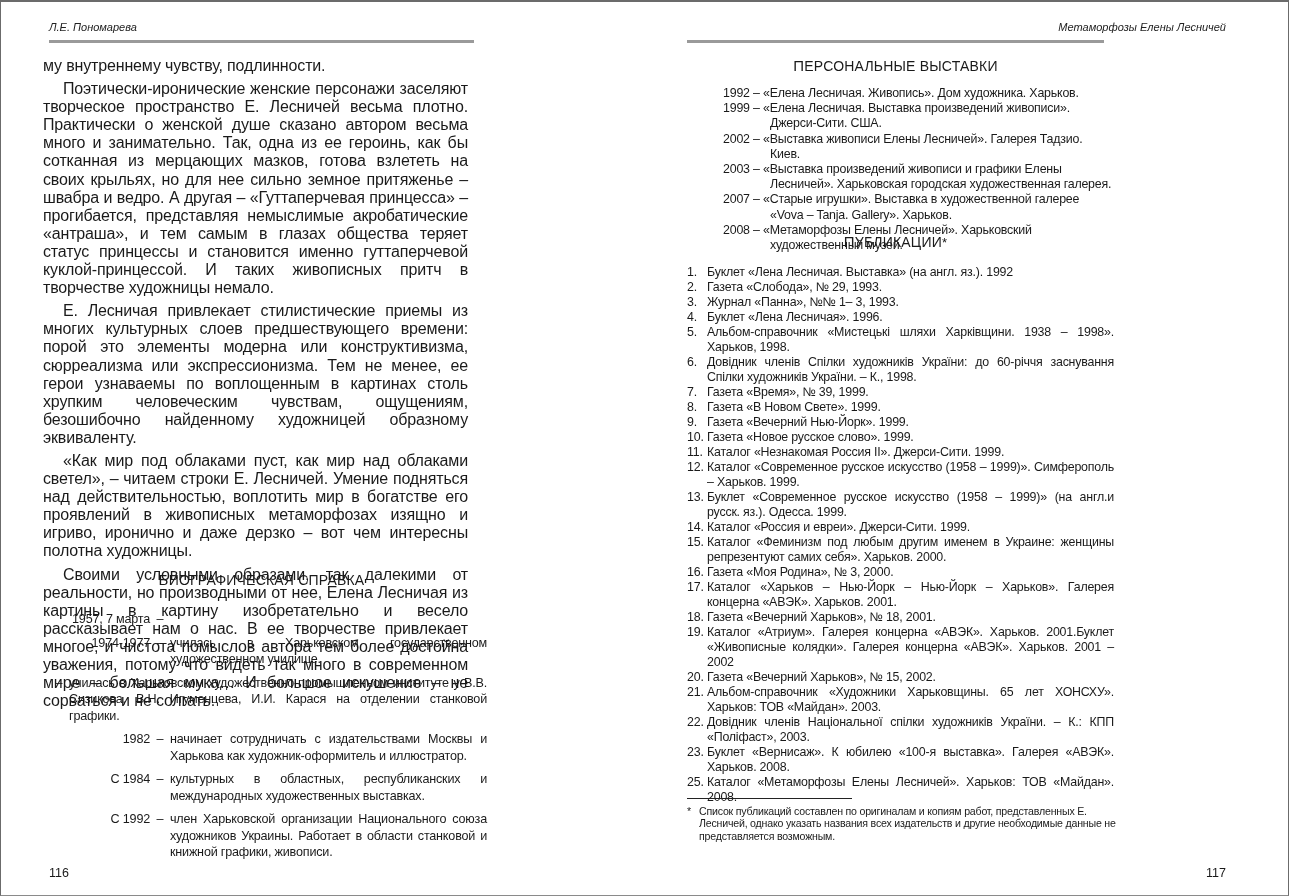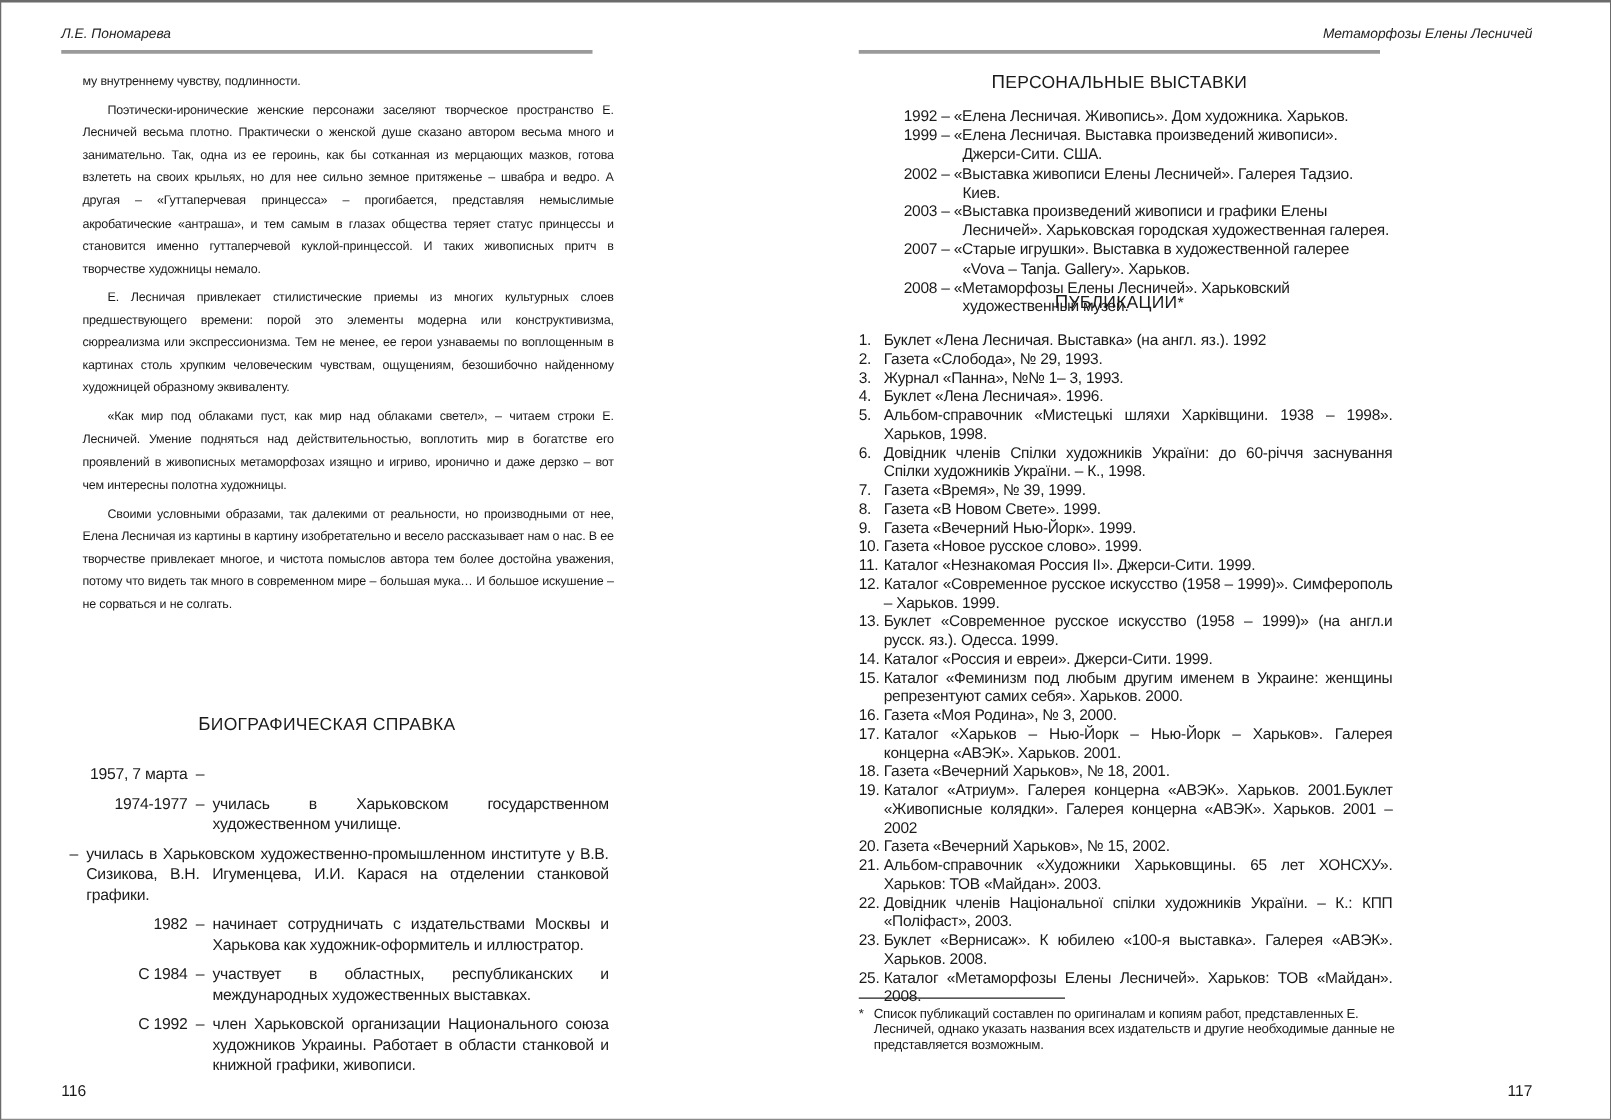--- a/index.html
+++ b/index.html
@@ -15,21 +15,21 @@
   .running-head { position:absolute; top:21px; font-size:11px; font-style:italic; color:#222; }
   .page-left .running-head { left:49px; }
   .page-right .running-head { right:63px; }
   .head-rule { position:absolute; top:40px; height:3px; background:#9a9a9a; }
   .page-left .head-rule { left:49px; width:425px; width:424px; }
   .page-right .head-rule { left:42px; width:417px; }
 
   .page-left .head-rule { width:425px; }
 
   
-  .body-text { position:absolute; left:66px; top:57px; width:425px; font-size:10px; line-height:18.1px;
+  .body-text { position:absolute; left:43px; top:57px; width:425px; font-size:16px; line-height:18.1px;
                text-align:justify; letter-spacing:-0.15px; }
   .body-text p { margin:0 0 5px 0; text-indent:20px; }
   .body-text p.cont { text-indent:0; }
 
   .section-title { position:absolute; font-size:13px; letter-spacing:0.2px; text-align:center; }
   .section-title .cap { font-size:15px; }
   .section-title .sc { font-size:14px; text-transform:uppercase; }
 
   .bio { position:absolute; left:49px; top:611px; width:438px; font-size:12.6px; line-height:16.5px; letter-spacing:-0.2px; }
   .bio-row { display:flex; margin-bottom:7px; }
@@ -92,21 +92,21 @@
       <span class="bio-text">училась в Харьковском художественно-промышленном институте у В.В. Сизикова, В.Н. Игуменцева, И.И. Карася на отделении станковой графики.</span>
     </div>
     <div class="bio-row">
       <span class="bio-date">1982</span>
       <span class="bio-dash">–</span>
       <span class="bio-text">начинает сотрудничать с издательствами Москвы и Харькова как художник-оформитель и иллюстратор.</span>
     </div>
     <div class="bio-row">
       <span class="bio-date">С 1984</span>
       <span class="bio-dash">–</span>
-      <span class="bio-text">участвует в областных, республиканских и международных художественных выставках.</span>
+      <span class="bio-text">культурных в областных, республиканских и международных художественных выставках.</span>
     </div>
     <div class="bio-row">
       <span class="bio-date">С 1992</span>
       <span class="bio-dash">–</span>
       <span class="bio-text">член Харьковской организации Национального союза художников Украины. Работает в области станковой и книжной графики, живописи.</span>
     </div>
   </div>
 
   <div class="page-number">116</div>
 </div>

